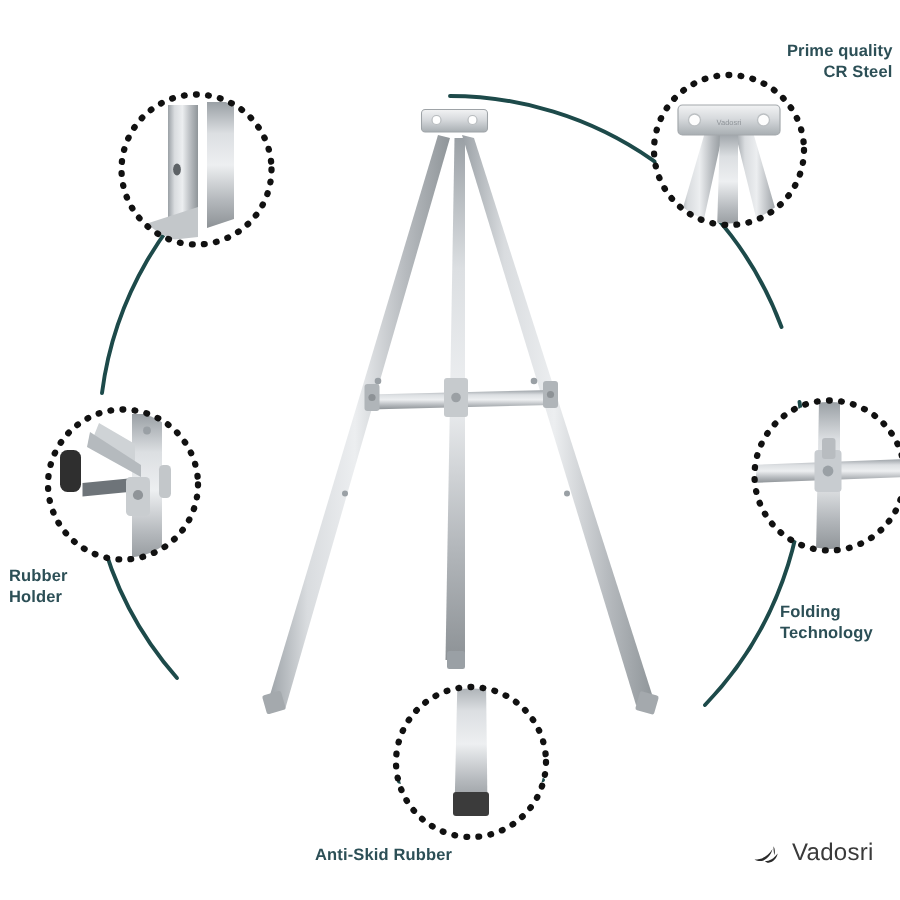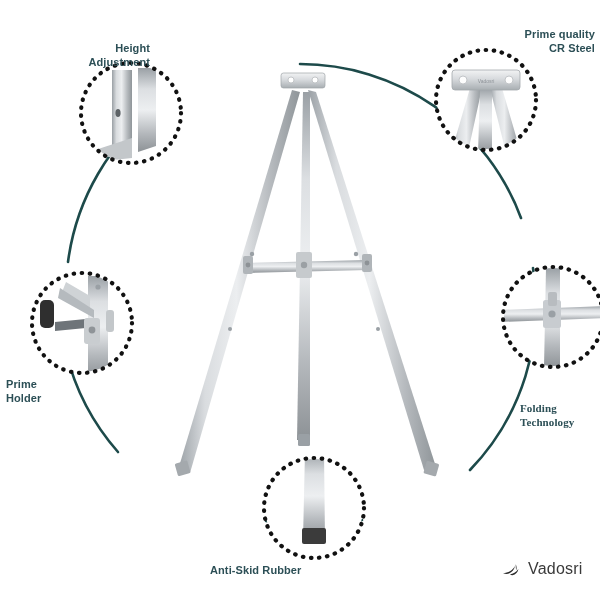--- a/index.html
+++ b/index.html
@@ -10,21 +10,21 @@
   }
   #stage{position:absolute;inset:0;width:600px;height:600px;}
   .layer{position:absolute;left:0;top:0;width:600px;height:600px;}
   .label{
     position:absolute;font-weight:bold;font-size:11px;line-height:1.23;
     color:#2c4f56;letter-spacing:.1px;white-space:pre-line;
   }
   .lbl-height{left:10px;top:42px;width:140px;text-align:right;}
   .lbl-prime{left:440px;top:28px;width:155px;text-align:right;}
   .lbl-board{left:6px;top:378px;width:120px;text-align:left;}
-  .lbl-folding{left:520px;top:402px;width:80px;text-align:left;font-family:Liberation Serif, serif;}
+  .lbl-folding{left:520px;top:402px;width:80px;text-align:left;}
   .lbl-antiskid{left:210px;top:564px;width:180px;text-align:left;}
   .brand{
     position:absolute;left:502px;top:560px;display:flex;align-items:center;gap:6px;
   }
   .brand-name{font-size:16px;color:#3a3a3a;font-weight:400;letter-spacing:.2px;}
 </style>
 </head>
 <body>
 
 <div id="stage">
@@ -179,27 +179,25 @@
     <g>
       <g clip-path="url(#cl-skid)">
         <rect x="265" y="459" width="98" height="98" fill="#ffffff"></rect>
         <path d="M305 452 L303 540 L325 540 L324 452 Z" fill="url(#tubeV)"></path>
         <rect x="302" y="528" width="24" height="16" rx="2" fill="#3b3b3b"></rect>
       </g>
       <circle cx="314" cy="508" r="50" fill="none" stroke="#111111" stroke-width="4.2" stroke-linecap="round" stroke-dasharray="0.5 7.6"></circle>
     </g>
   </svg>
 
-  <div class="label lbl-height">Height
-Adjustment</div>
 
   <div class="label lbl-prime">Prime quality
 CR Steel</div>
 
-  <div class="label lbl-board">Prime
+  <div class="label lbl-board">Rubber
 Holder</div>
 
   <div class="label lbl-folding">Folding
 Technology</div>
 
   <div class="label lbl-antiskid">Anti-Skid Rubber</div>
 
   <div class="brand">
     <svg width="20" height="16" viewBox="0 0 20 16" xmlns="http://www.w3.org/2000/svg">
       <path d="M1 12 C6 12 10 10 13 5 C12 9 10 11 7 12.6 C5.4 13.4 3 13.2 1 12 Z" fill="#2b2b2b"></path>

